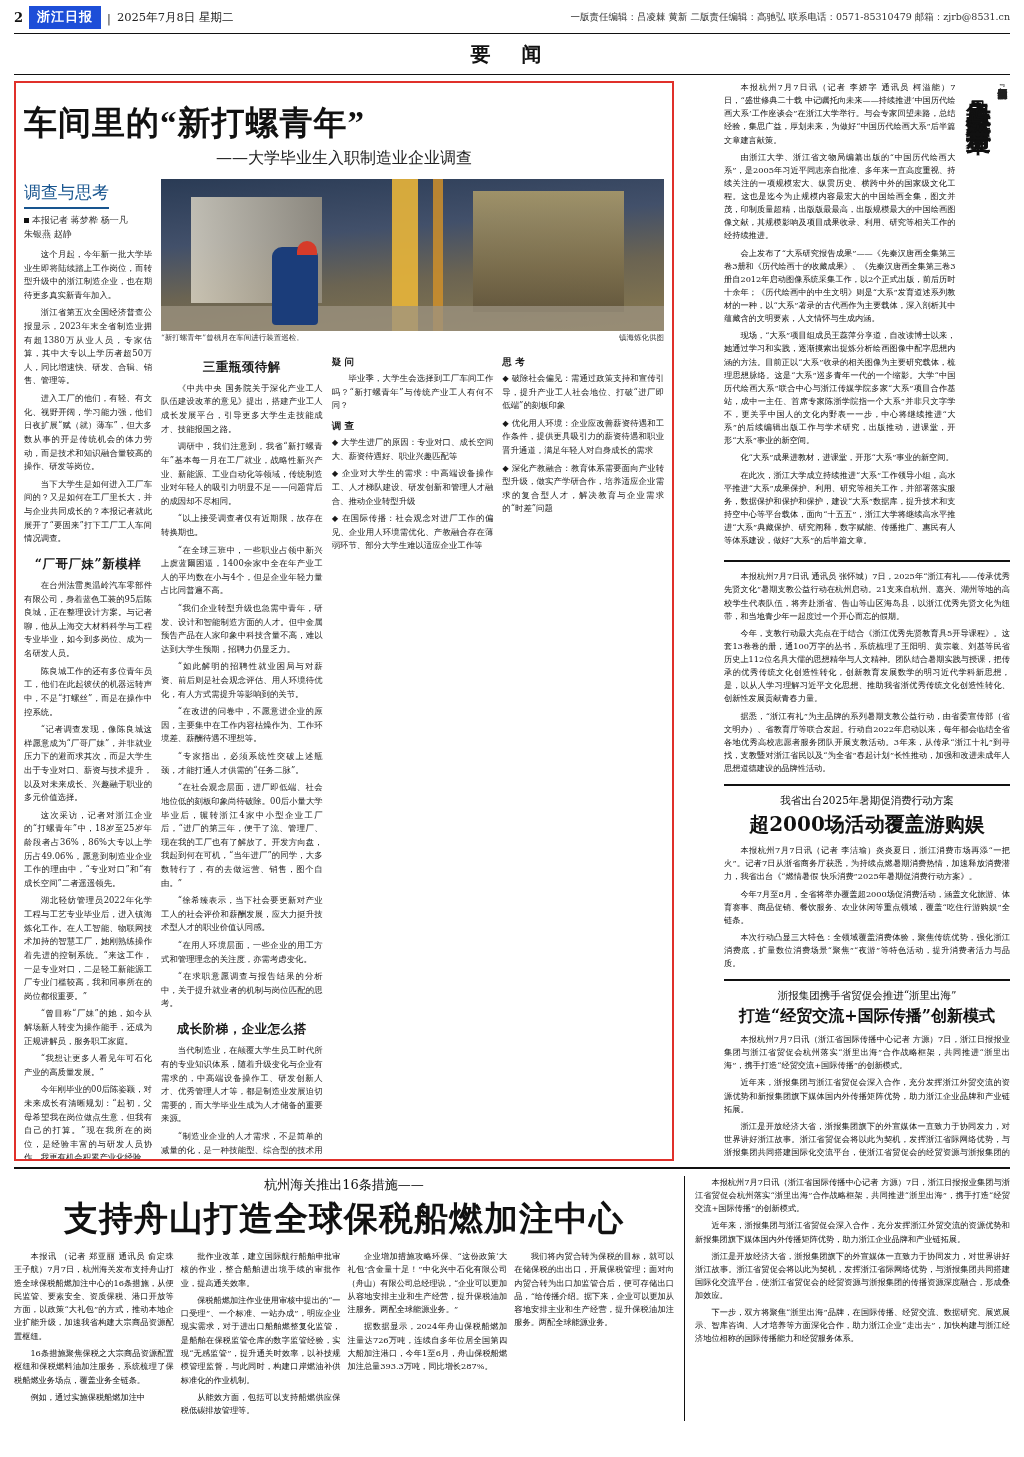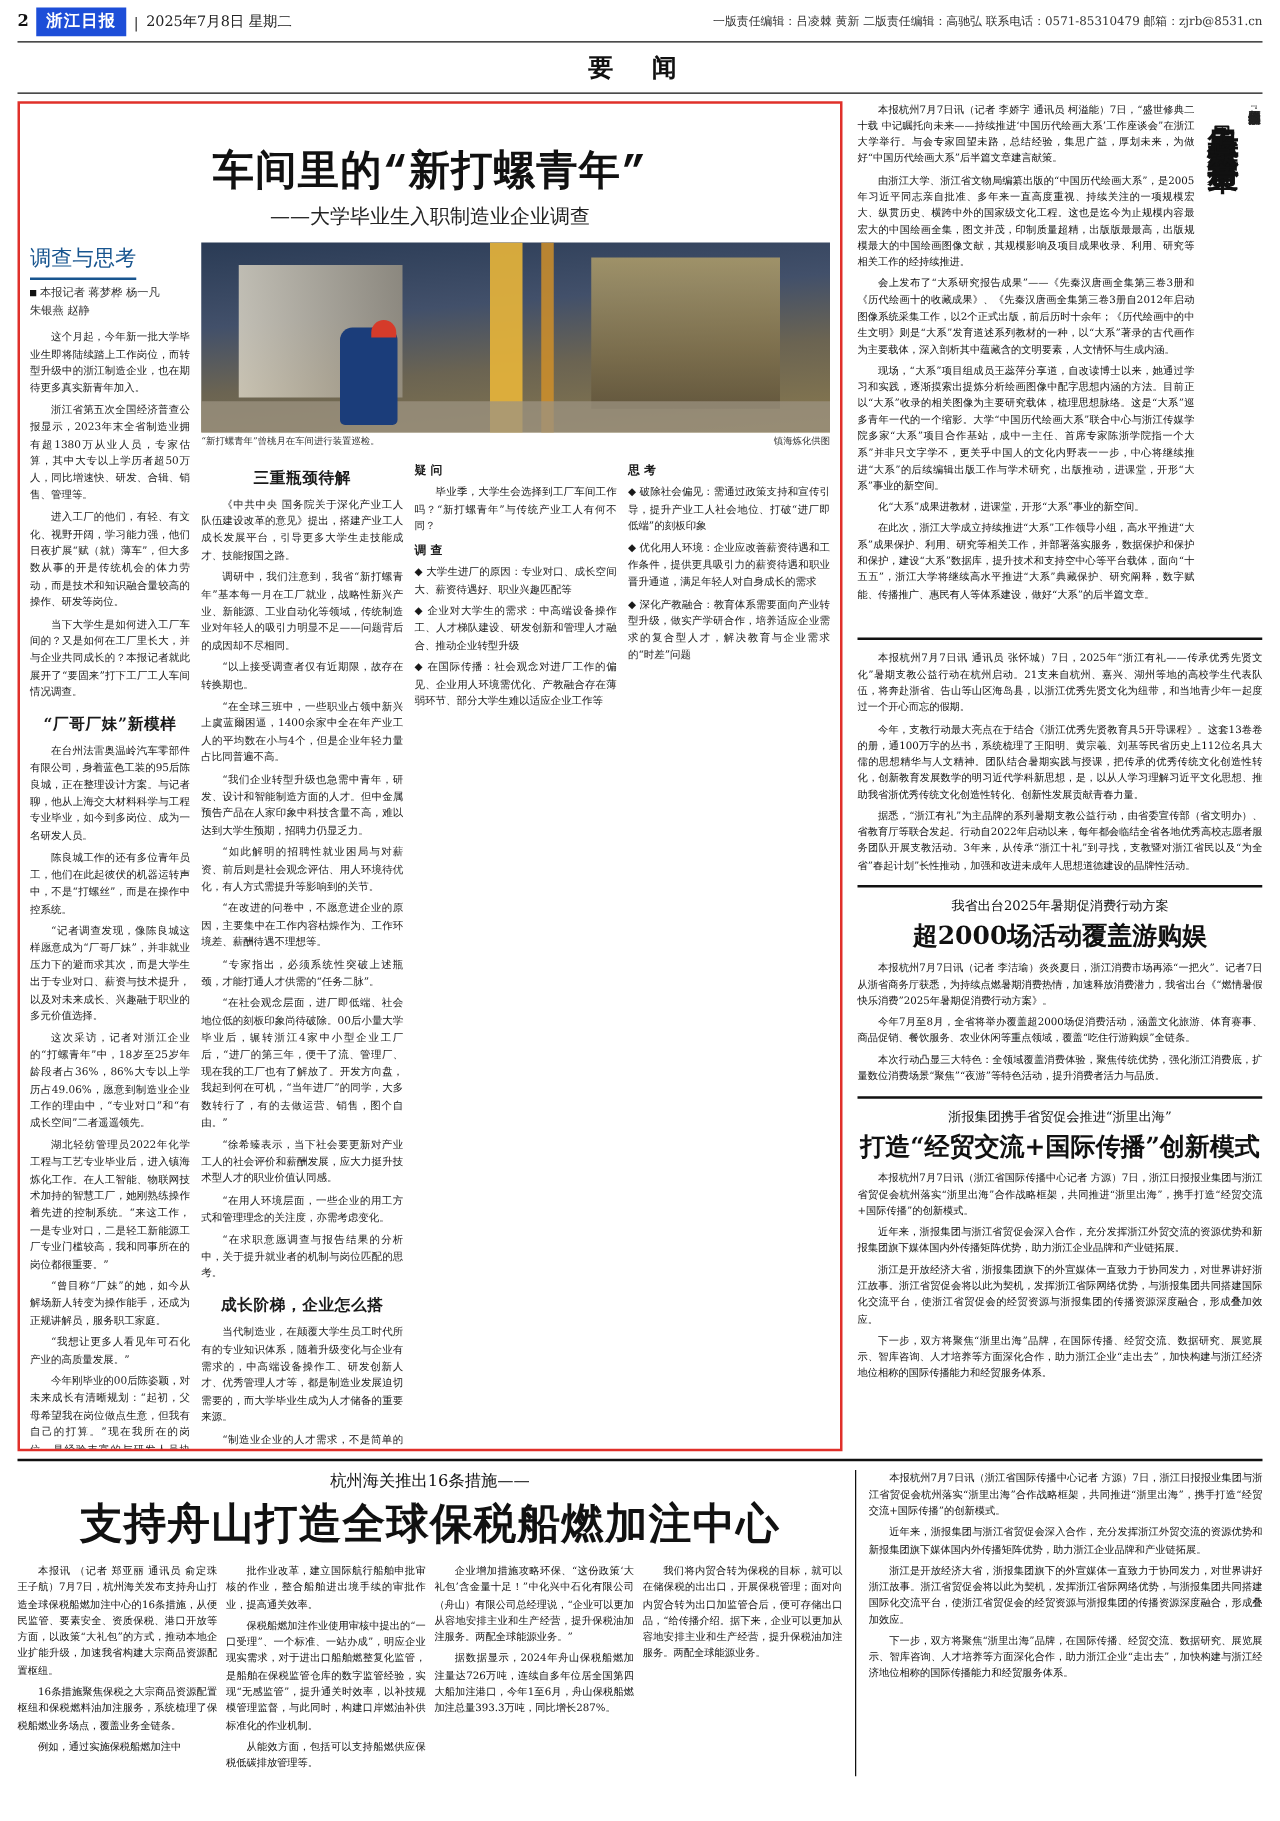--- a/index.html
+++ b/index.html
@@ -19,24 +19,24 @@
   .logo-box{background:#1d4ed8;color:#fff;font-size:13px;font-weight:bold;padding:2px 8px 3px 8px;letter-spacing:1px;}
   .mast-date{font-size:11.5px;color:#222;}
   .mast-right{margin-left:auto;font-size:9.5px;color:#333;white-space:nowrap;}
 
   
   .section-title{text-align:center;font-size:20px;font-weight:bold;letter-spacing:12px;padding:7px 0 6px 0;border-bottom:1.5px solid #111;}
 
   
   .grid{display:flex;gap:0;margin-top:6px;height:1080px;}
   .left-block{flex:0 0 660px;border:2px solid #e0302a;box-sizing:border-box;padding:8px 8px 6px 8px;overflow:hidden;position:relative;}
-  .right-block{flex:1;padding-left:12px;box-sizing:border-box;overflow:hidden;}
-
-  
-  .headline{text-align:center;font-size:33px;font-weight:bold;letter-spacing:1px;line-height:1.2;margin:28px 0 4px 0;font-family:Liberation Mono, monospace;}
+  .right-block{flex:1;padding-left:12px;box-sizing:border-box;overflow:hidden;margin-left:38px;}
+
+  
+  .headline{text-align:left;font-size:33px;font-weight:bold;letter-spacing:1px;line-height:1.2;margin:13px 0 4px 0;font-family:Liberation Serif, serif;}
   .subheadline{text-align:center;font-size:16px;color:#222;margin-bottom:10px;}
 
   
   .flag{display:inline-block;color:#18558f;font-weight:normal;font-size:17px;border-bottom:2px solid #18558f;padding-bottom:1px;}
   .byline{font-size:9px;color:#333;line-height:1.55;margin:5px 0 6px 0;}
   .byline .sq{display:inline-block;width:5px;height:5px;background:#111;margin-right:3px;vertical-align:middle;}
 
   
   .cols{display:flex;gap:9px;}
   .col{font-size:8.4px;line-height:1.62;text-align:justify;color:#1a1a1a;}
@@ -56,21 +56,21 @@
   .cap{display:flex;justify-content:space-between;font-size:7.5px;color:#333;margin-top:2px;}
 
   
   .vtitle{writing-mode:vertical-rl;text-orientation:upright;font-weight:bold;font-size:25px;line-height:1.22;letter-spacing:2px;height:420px;}
   .vsub{writing-mode:vertical-rl;text-orientation:upright;font-size:10px;line-height:1.5;color:#222;height:300px;}
   .rtop{display:flex;gap:7px;}
   .rcol{font-size:8.2px;line-height:1.6;text-align:justify;}
   .rcol p{margin:0 0 4px 0;text-indent:2em;}
   .hr-thick{border-top:2px solid #111;margin:9px 0 8px 0;}
   .news-title{font-size:19px;font-weight:bold;line-height:1.3;text-align:justify;margin-bottom:6px;}
-  .news-title.sm{font-size:20px;}
+  .news-title.sm{font-size:16px;}
   .news-kicker{font-size:10.5px;text-align:center;margin-bottom:3px;}
   .news-main{font-size:20px;font-weight:bold;text-align:center;margin-bottom:6px;}
 
   
   .bottom{border-top:2px solid #111;margin-top:6px;padding-top:7px;display:flex;gap:10px;}
   .bl{flex:0 0 660px;}
   .br{flex:1;padding-left:10px;border-left:1px solid #111;}
   .b-kicker{text-align:center;font-size:13px;margin-bottom:2px;}
   .b-head{text-align:center;font-size:34px;font-weight:bold;letter-spacing:1px;margin-bottom:8px;}
   .b-cols{display:flex;gap:7px;}

